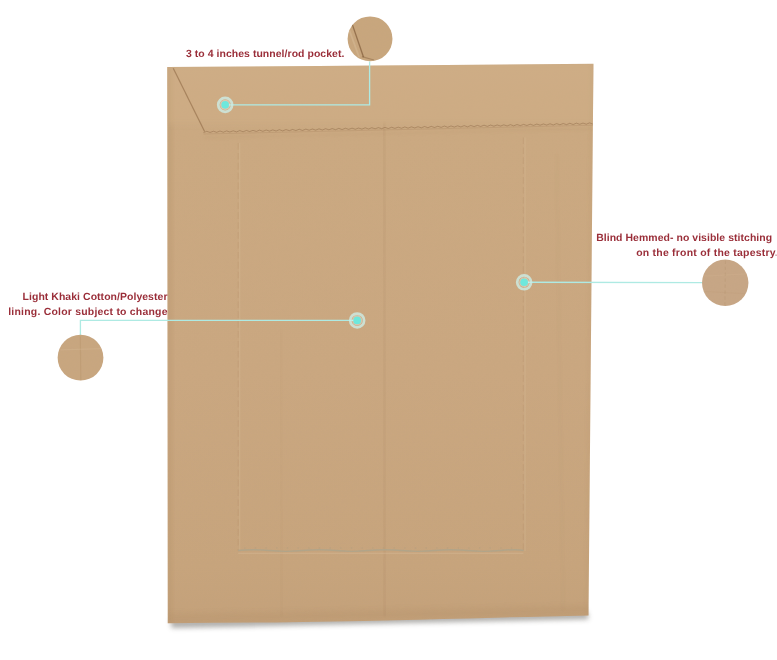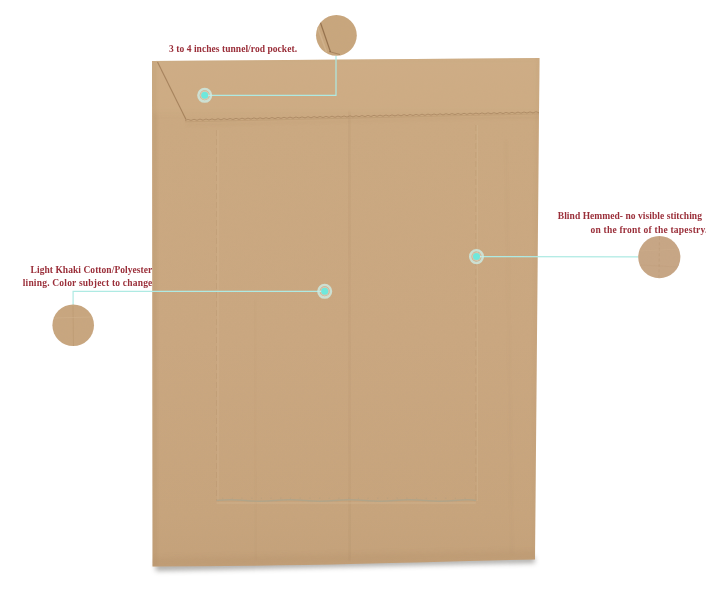--- a/index.html
+++ b/index.html
@@ -1,17 +1,17 @@
 <!DOCTYPE html>
 <html><head>
 <meta charset="utf-8">
 <style>
   html,body{margin:0;padding:0;background:#ffffff;}
   .stage{position:relative;width:706px;height:600px;background:#ffffff;overflow:hidden;
-    font-family:Liberation Serif, serif;}
+    font-family:Liberation Sans, sans-serif;}
   svg{display:block;}
 </style>
 </head>
 <body>
 <div class="stage">
 <svg width="706" height="600" viewBox="0 0 706 600" xmlns="http://www.w3.org/2000/svg">
   <defs>
     <linearGradient id="fab" x1="0" y1="0" x2="0" y2="1">
       <stop offset="0" stop-color="#cdac85"></stop>
       <stop offset="0.12" stop-color="#cba981"></stop>

